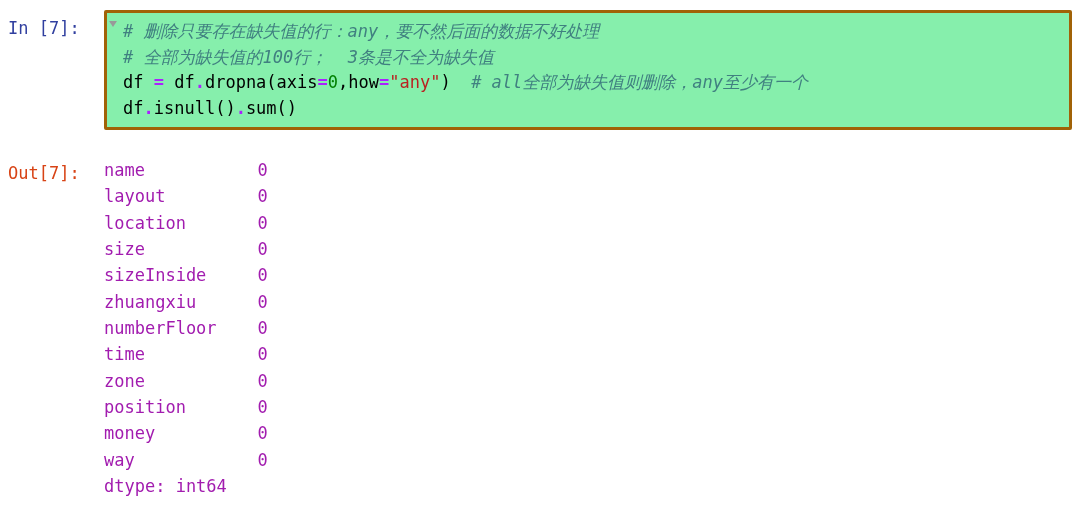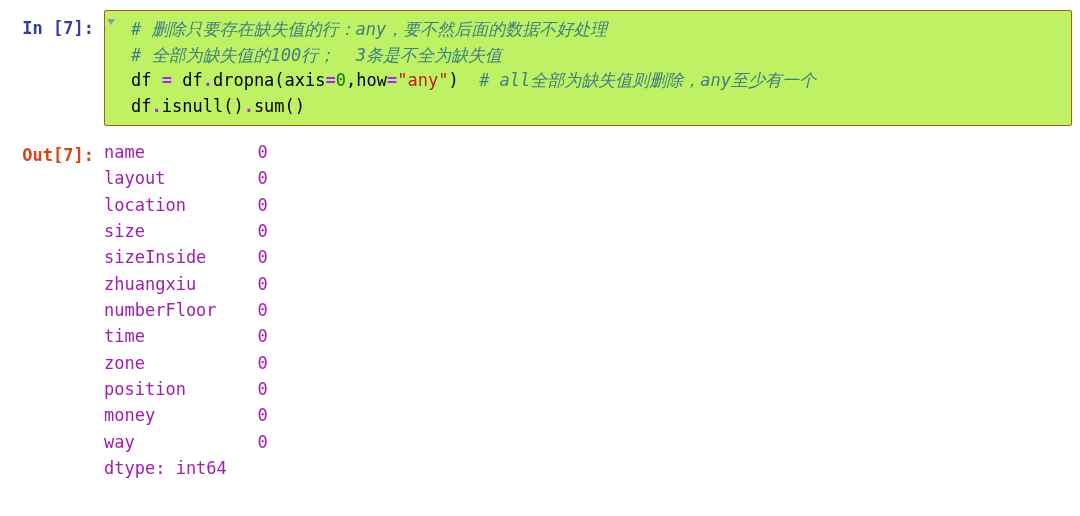--- a/index.html
+++ b/index.html
@@ -14,37 +14,36 @@
       padding: 10px 8px;
     }
     .cell-container {
       display: flex;
       align-items: flex-start;
       width: 100%;
     }
     .prompt-area {
       width: 96px;
       flex-shrink: 0;
-      text-align: right;
       padding-right: 10px;
       padding-top: 8px;
-      font-weight: bold;
+      font-weight: normal;
     }
     .prompt-in {
       color: #303F9F;
     }
     .prompt-out {
       color: #D84315;
     }
     .input-area {
       flex: 1;
-      border: 1px solid #a16207;
+      border: 3px solid #a16207;
       border-radius: 2px;
-      background: #bef264;
-      padding: 6px 12px;
+      background: #86efac;
+      padding: 6px 2px;
       position: relative;
       line-height: 1.5;
     }
     .collapse-indicator {
       position: absolute;
       left: 2px;
       top: 8px;
       width: 0;
       height: 0;
       border-left: 4px solid transparent;
@@ -58,21 +57,21 @@
       color: #000;
     }
     .output-area {
       flex: 1;
       padding-top: 2px;
       line-height: 1.55;
       white-space: pre;
       color: #a21caf;
     }
     .out-cell {
-      margin-top: 8px;
+      margin-top: 22px;
       padding-top: 3px;
     }
     .tok-comment { color: #408080; font-style: italic; }
     .tok-operator { color: #AA22FF; font-weight: bold; }
     .tok-number { color: #008000; }
     .tok-string { color: #BA2121; }
   </style>
 </head>
 <body>
 

